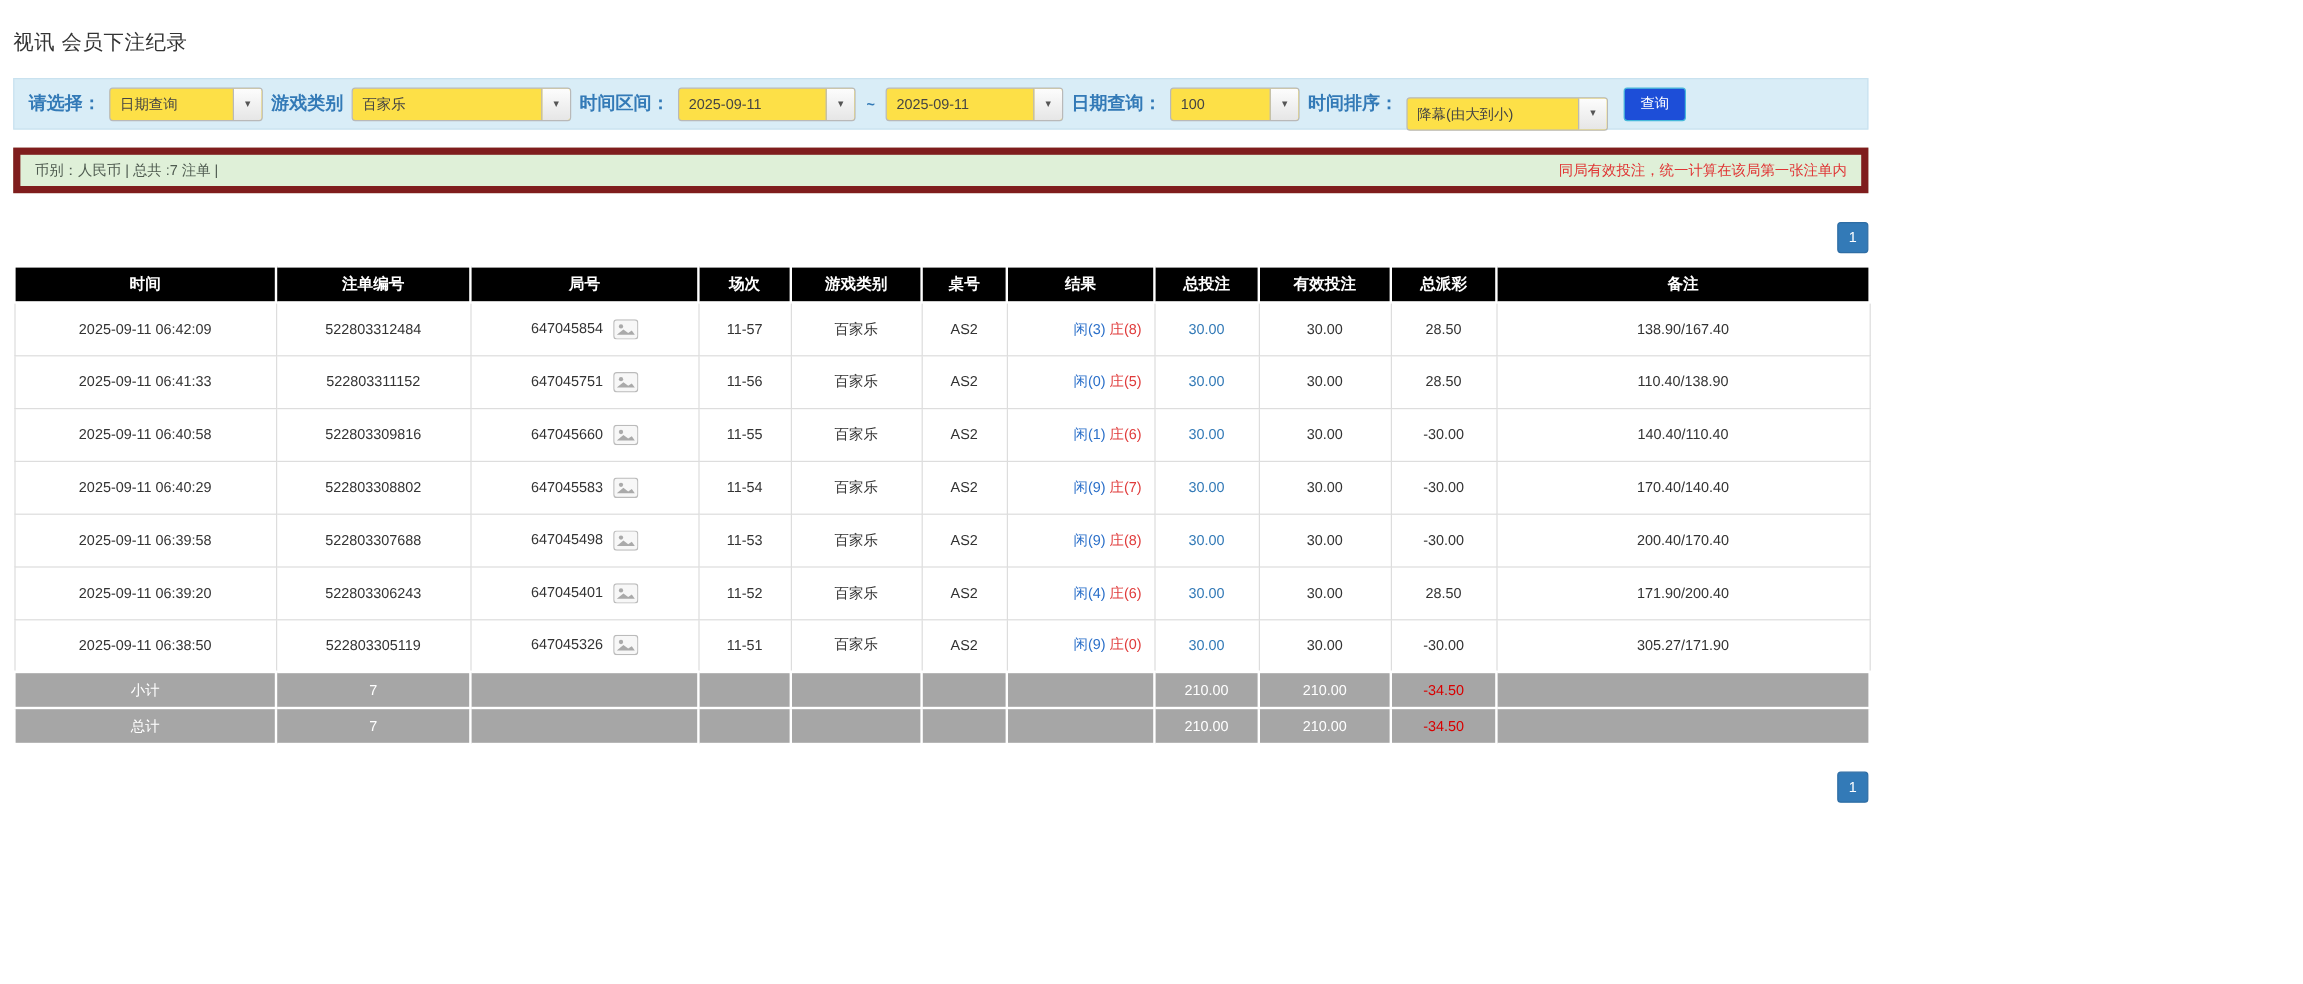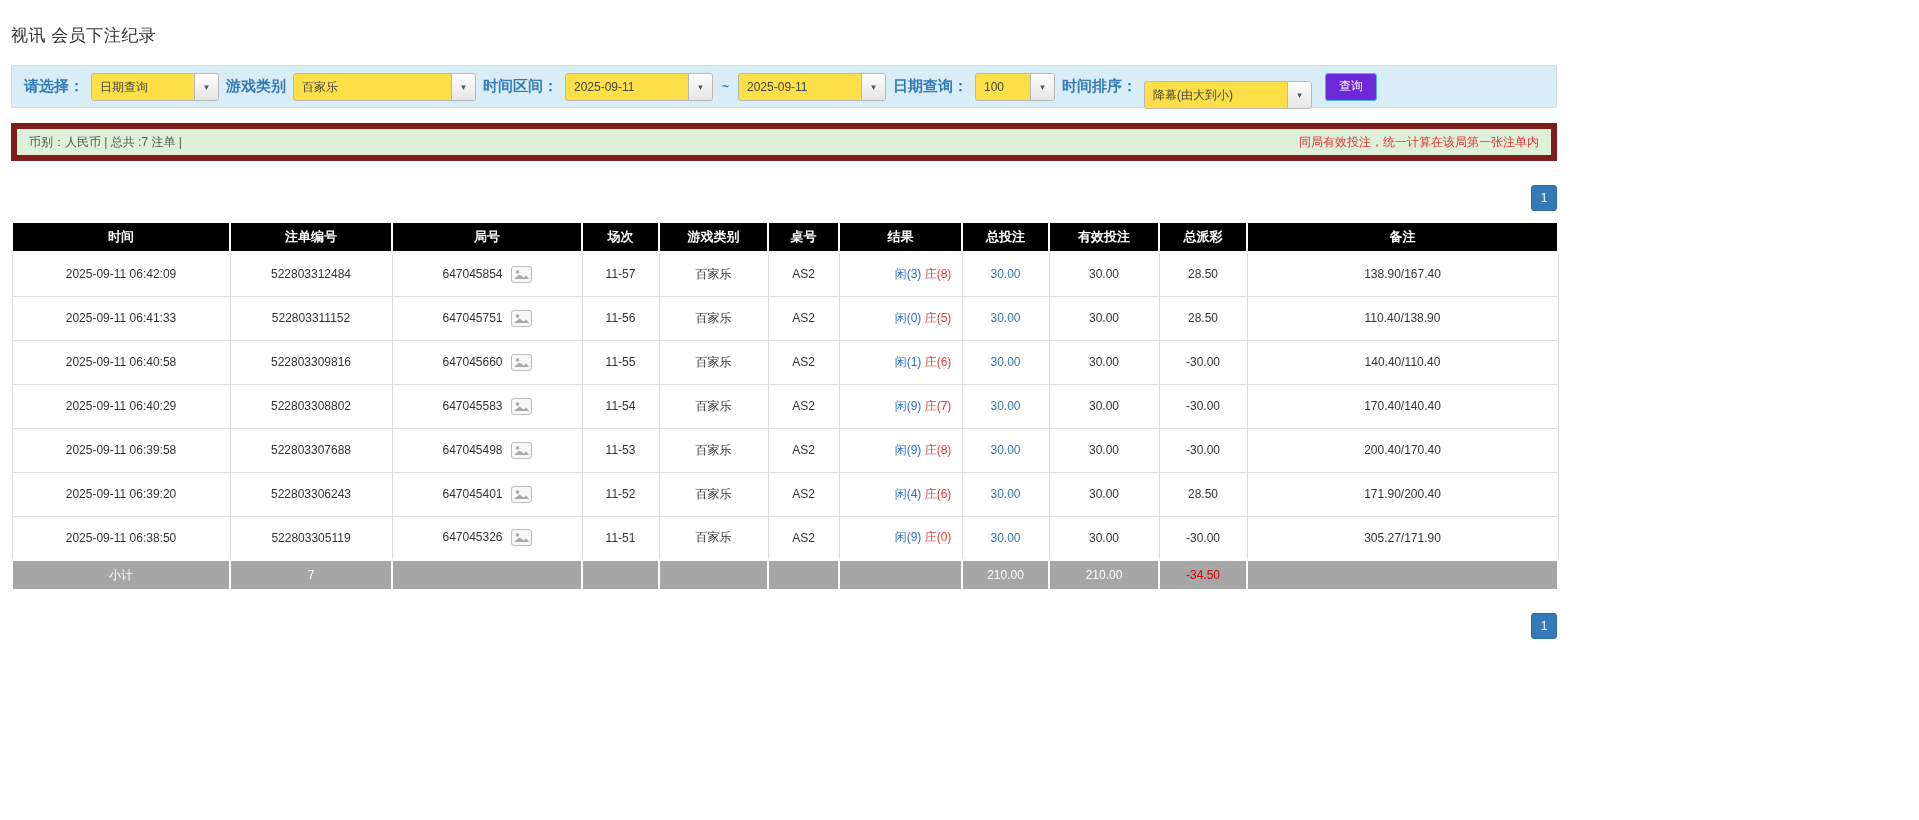--- a/index.html
+++ b/index.html
@@ -9,23 +9,23 @@
   .container { width:1546px; margin-left:11px; padding-top:24px; }
 
   .title { font-size:17px; color:#333; font-weight:400; margin-bottom:18px; letter-spacing:0.5px; }
 
   
   .filter-bar { background:#d9edf7; border:1px solid #c9e2ef; height:43px; display:flex; align-items:center; padding:0 12px; gap:7px; }
   .f-label { color:#337ab7; font-size:15px; font-weight:700; white-space:nowrap; }
   .combo { display:inline-flex; align-items:stretch; height:28px; border:1px solid #b9b9b9; border-radius:3px; background:#fde047; overflow:hidden; }
   .combo-value { padding:0 8px; line-height:26px; font-size:12px; color:#444; white-space:nowrap; overflow:hidden; flex:1; }
   .combo-btn { width:24px; border-left:1px solid #b9b9b9; background:linear-gradient(#fdfdfd,#e6e6e6); color:#555; display:flex; align-items:center; justify-content:center; font-size:9px; cursor:pointer; }
-  .w128 { width:128px; } .w183 { width:183px; } .w148 { width:148px; } .w92 { width:80px; } .w168 { width:168px;margin-top:16px; }
+  .w128 { width:128px; } .w183 { width:183px; } .w148 { width:148px; } .w92 { width:108px; } .w168 { width:168px;margin-top:16px; }
   .tilde { color:#337ab7; font-size:12px; font-weight:700; padding:0 2px; }
-  .search-btn { height:28px; padding:0 13px; background:#6d28d9; border:1px solid #46b8da; color:#fff; font-size:12px; border-radius:3px; cursor:pointer; margin-left:6px; }
+  .search-btn { height:28px; padding:0 13px; background:#1d4ed8; border:1px solid #46b8da; color:#fff; font-size:12px; border-radius:3px; cursor:pointer; margin-left:6px; }
 
   
   .info-bar { margin-top:15px; background:#dff0d8; border:6px solid #7f1d1d; height:38px; display:flex; align-items:center; justify-content:space-between; padding:0 12px; font-size:12px; }
   .info-left { color:#4f5b50; }
   .info-right { color:#e03333; }
 
   
   .pagi { display:flex; justify-content:flex-end; margin-top:24px; }
   .pagi.bottom { margin-top:22px; }
   .pagi-btn { min-width:26px; height:26px; background:#337ab7; border:1px solid #2e6da4; color:#fff; font-size:12px; border-radius:3px; cursor:pointer; }
@@ -253,20 +253,33 @@
             <td></td>
             <td></td>
             <td></td>
             <td></td>
             <td></td>
             <td>210.00</td>
             <td>210.00</td>
             <td class="neg-on-gray">-34.50</td>
             <td></td>
           </tr>
+          <tr class="sum-row">
+            <td>总计</td>
+            <td>7</td>
+            <td></td>
+            <td></td>
+            <td></td>
+            <td></td>
+            <td></td>
+            <td>210.00</td>
+            <td>210.00</td>
+            <td class="neg-on-gray">-34.50</td>
+            <td></td>
+          </tr>
         </tbody>
     </table>
 
     <div class="pagi bottom">
       <button class="pagi-btn">1</button>
     </div>
 
   </div>
 </div>
 

